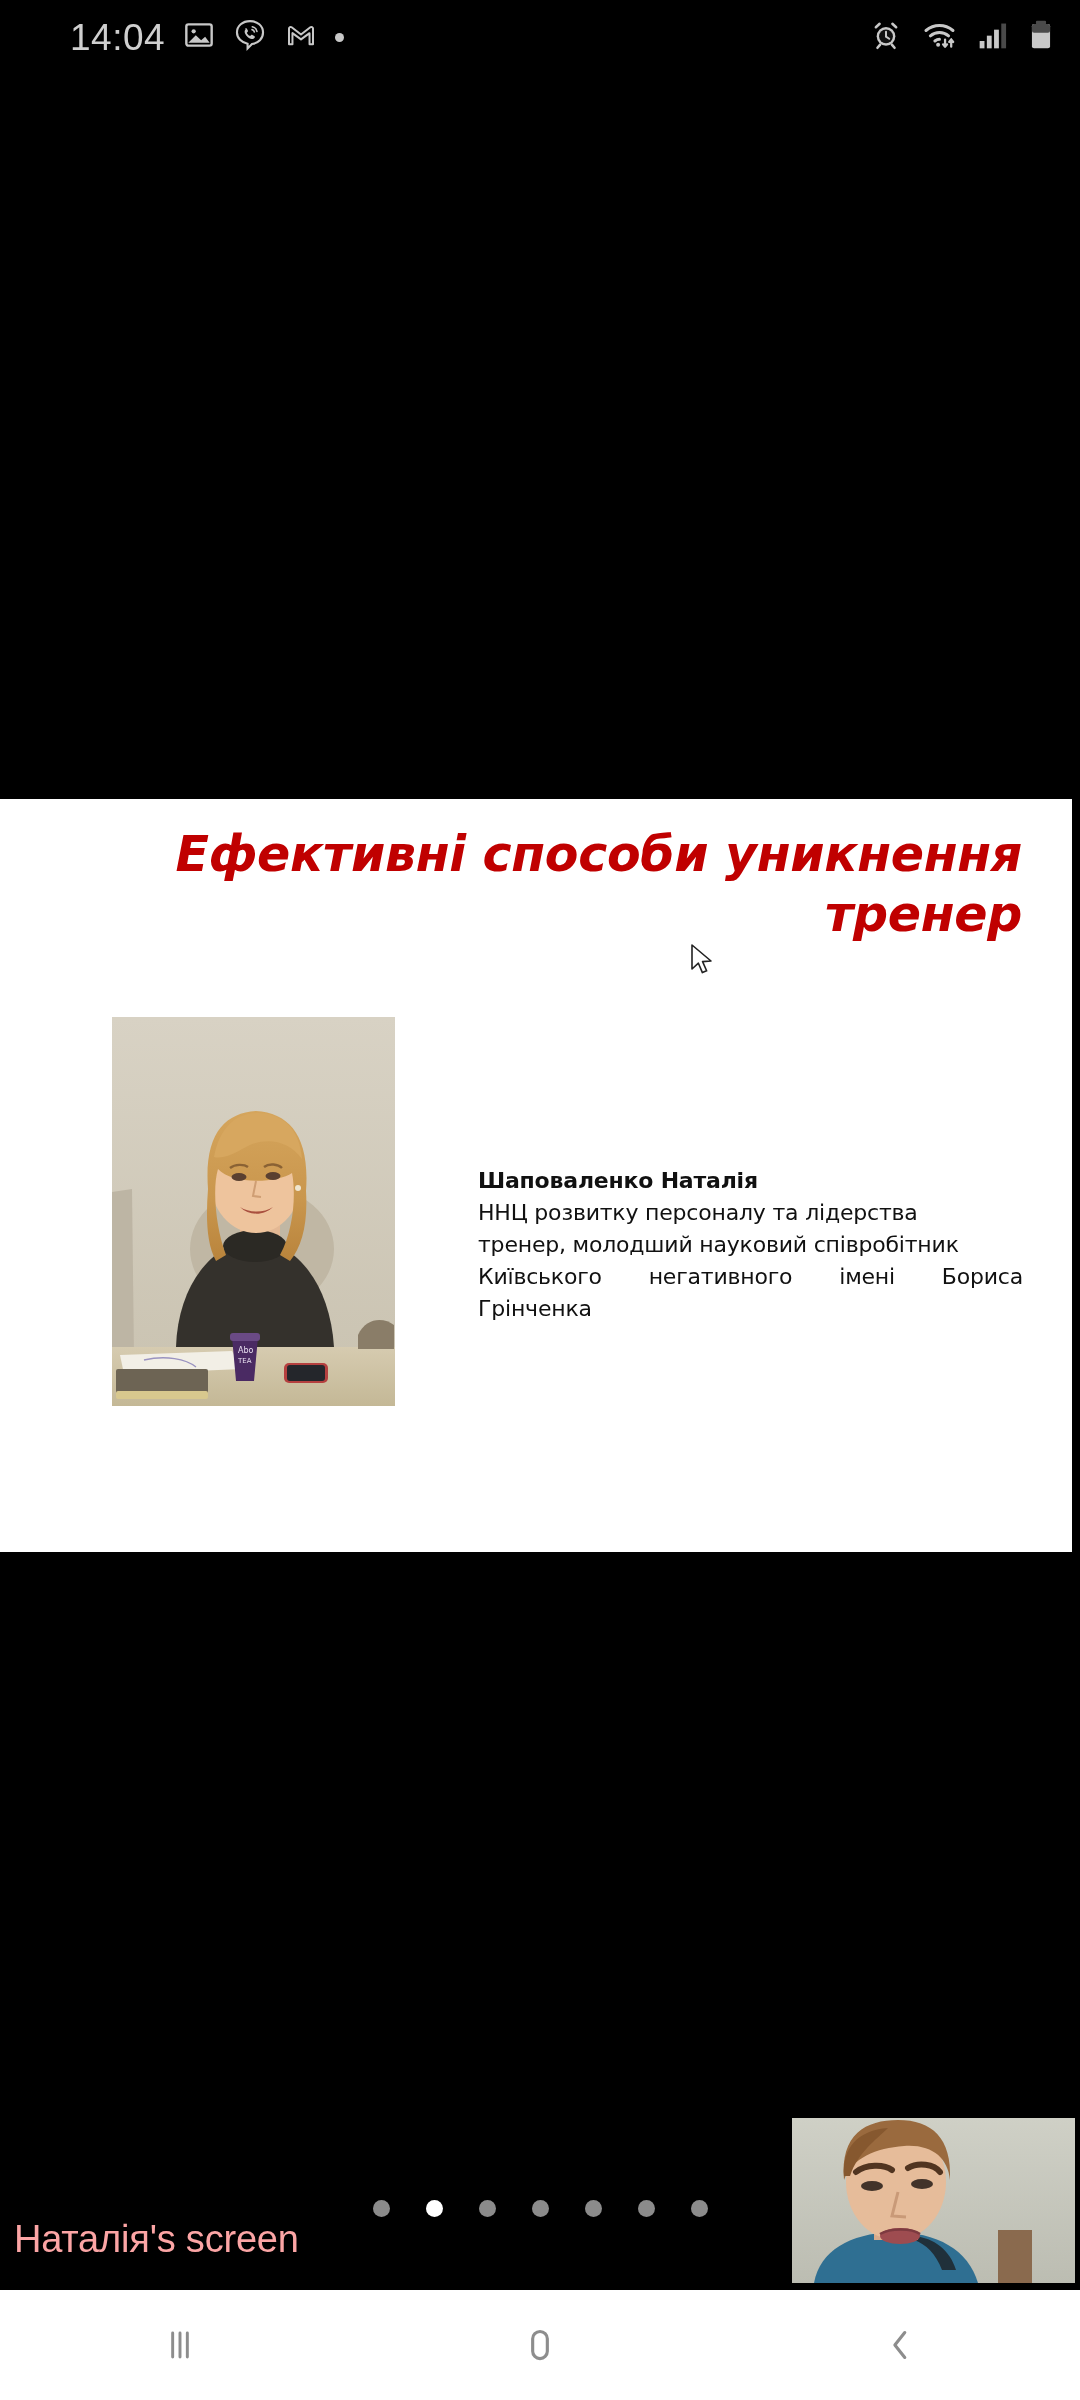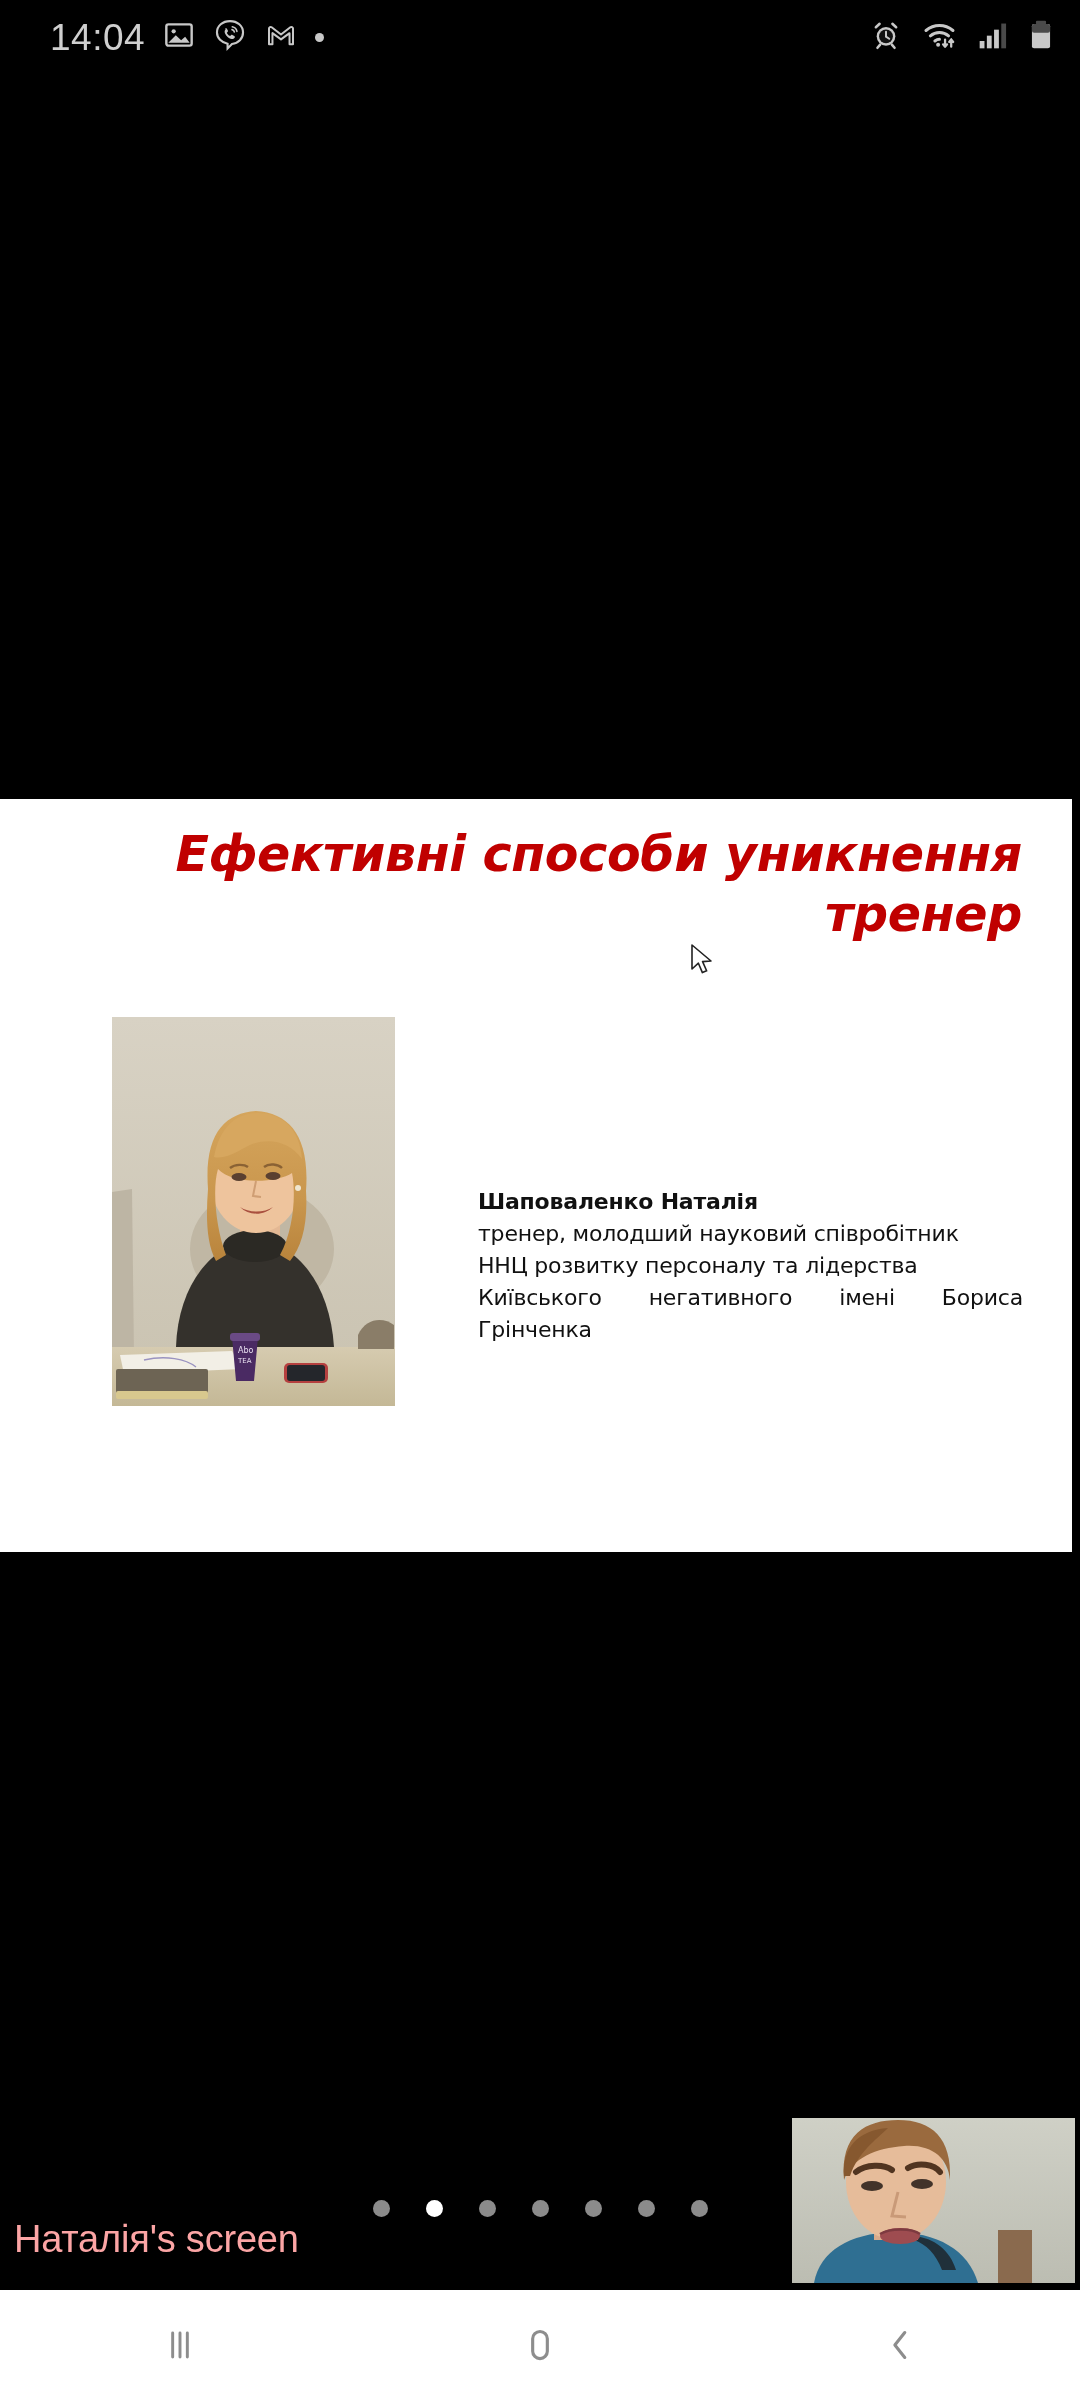--- a/index.html
+++ b/index.html
@@ -15,21 +15,21 @@
     background:#000;
   }
 
   
   #status-bar {
     position:absolute; left:0; top:0; width:1080px; height:74px;
     background:#000;
     display:flex; align-items:center; justify-content:space-between;
     padding:0 26px 0 50px;
   }
-  .sb-left { display:flex; align-items:center; gap:18px; }
+  .sb-left { display:flex; align-items:center; gap:18px;margin-left:20px; }
   .sb-right { display:flex; align-items:center; gap:20px; }
   .sb-clock {
     color:#cfcfcf; font-size:37px; font-weight:400;
     letter-spacing:0.5px; line-height:1;
   }
   .sb-icon { display:block; }
   .sb-dot { width:9px; height:9px; border-radius:50%; background:#c8c8c8; }
 
   
   #share-stage {
@@ -56,21 +56,21 @@
     overflow:hidden;
     background:#cfc6b4;
     text-align:center;
   }
   #speaker-block {
     position:absolute; left:478px; top:365px; width:545px;
     color:#111;
     font-family:"DejaVu Sans", sans-serif;
   }
   #speaker-name {
-    font-size:22px; font-weight:bold; line-height:1.5; letter-spacing:-0.2px;margin-top:21px;
+    font-size:22px; font-weight:bold; line-height:1.5; letter-spacing:-0.2px;
   }
   .speaker-line {
     font-size:22px; font-weight:400; line-height:1.45; letter-spacing:-0.2px;
   }
   .speaker-line.justify {
     text-align:justify; text-align-last:justify;
   }
   .speaker-line.last { text-align:center; text-align-last:left; }
 
   
@@ -267,22 +267,22 @@
 
         <rect x="172" y="346" width="44" height="20" rx="5" fill="#b5403f"></rect>
         <rect x="175" y="348" width="38" height="16" rx="3" fill="#24262b"></rect>
 
         <path d="M246 318 C254 300 272 300 282 308 L282 332 L246 332 Z" fill="#8a7d68"></path>
       </svg>
     </div>
 
     <div id="speaker-block">
       <div id="speaker-name">Шаповаленко Наталія</div>
+      <div class="speaker-line">ННЦ розвитку персоналу та лідерства</div>
       <div class="speaker-line"> тренер, молодший науковий співробітник</div>
-      <div class="speaker-line">ННЦ розвитку персоналу та лідерства</div>
       <div class="speaker-line justify">Київського негативного імені Бориса</div>
       <div class="speaker-line last">Грінченка</div>
     </div>
   </div>
 
   <div id="mouse-cursor">
     <svg width="26" height="34" viewBox="0 0 26 34">
       <path d="M2 1 L2 25 L8.4 19.2 L12.4 28.6 L16.6 26.8 L12.6 17.6 L21 17 Z" fill="#ffffff" stroke="#222" stroke-width="1.6" stroke-linejoin="round"></path>
     </svg>
   </div>

